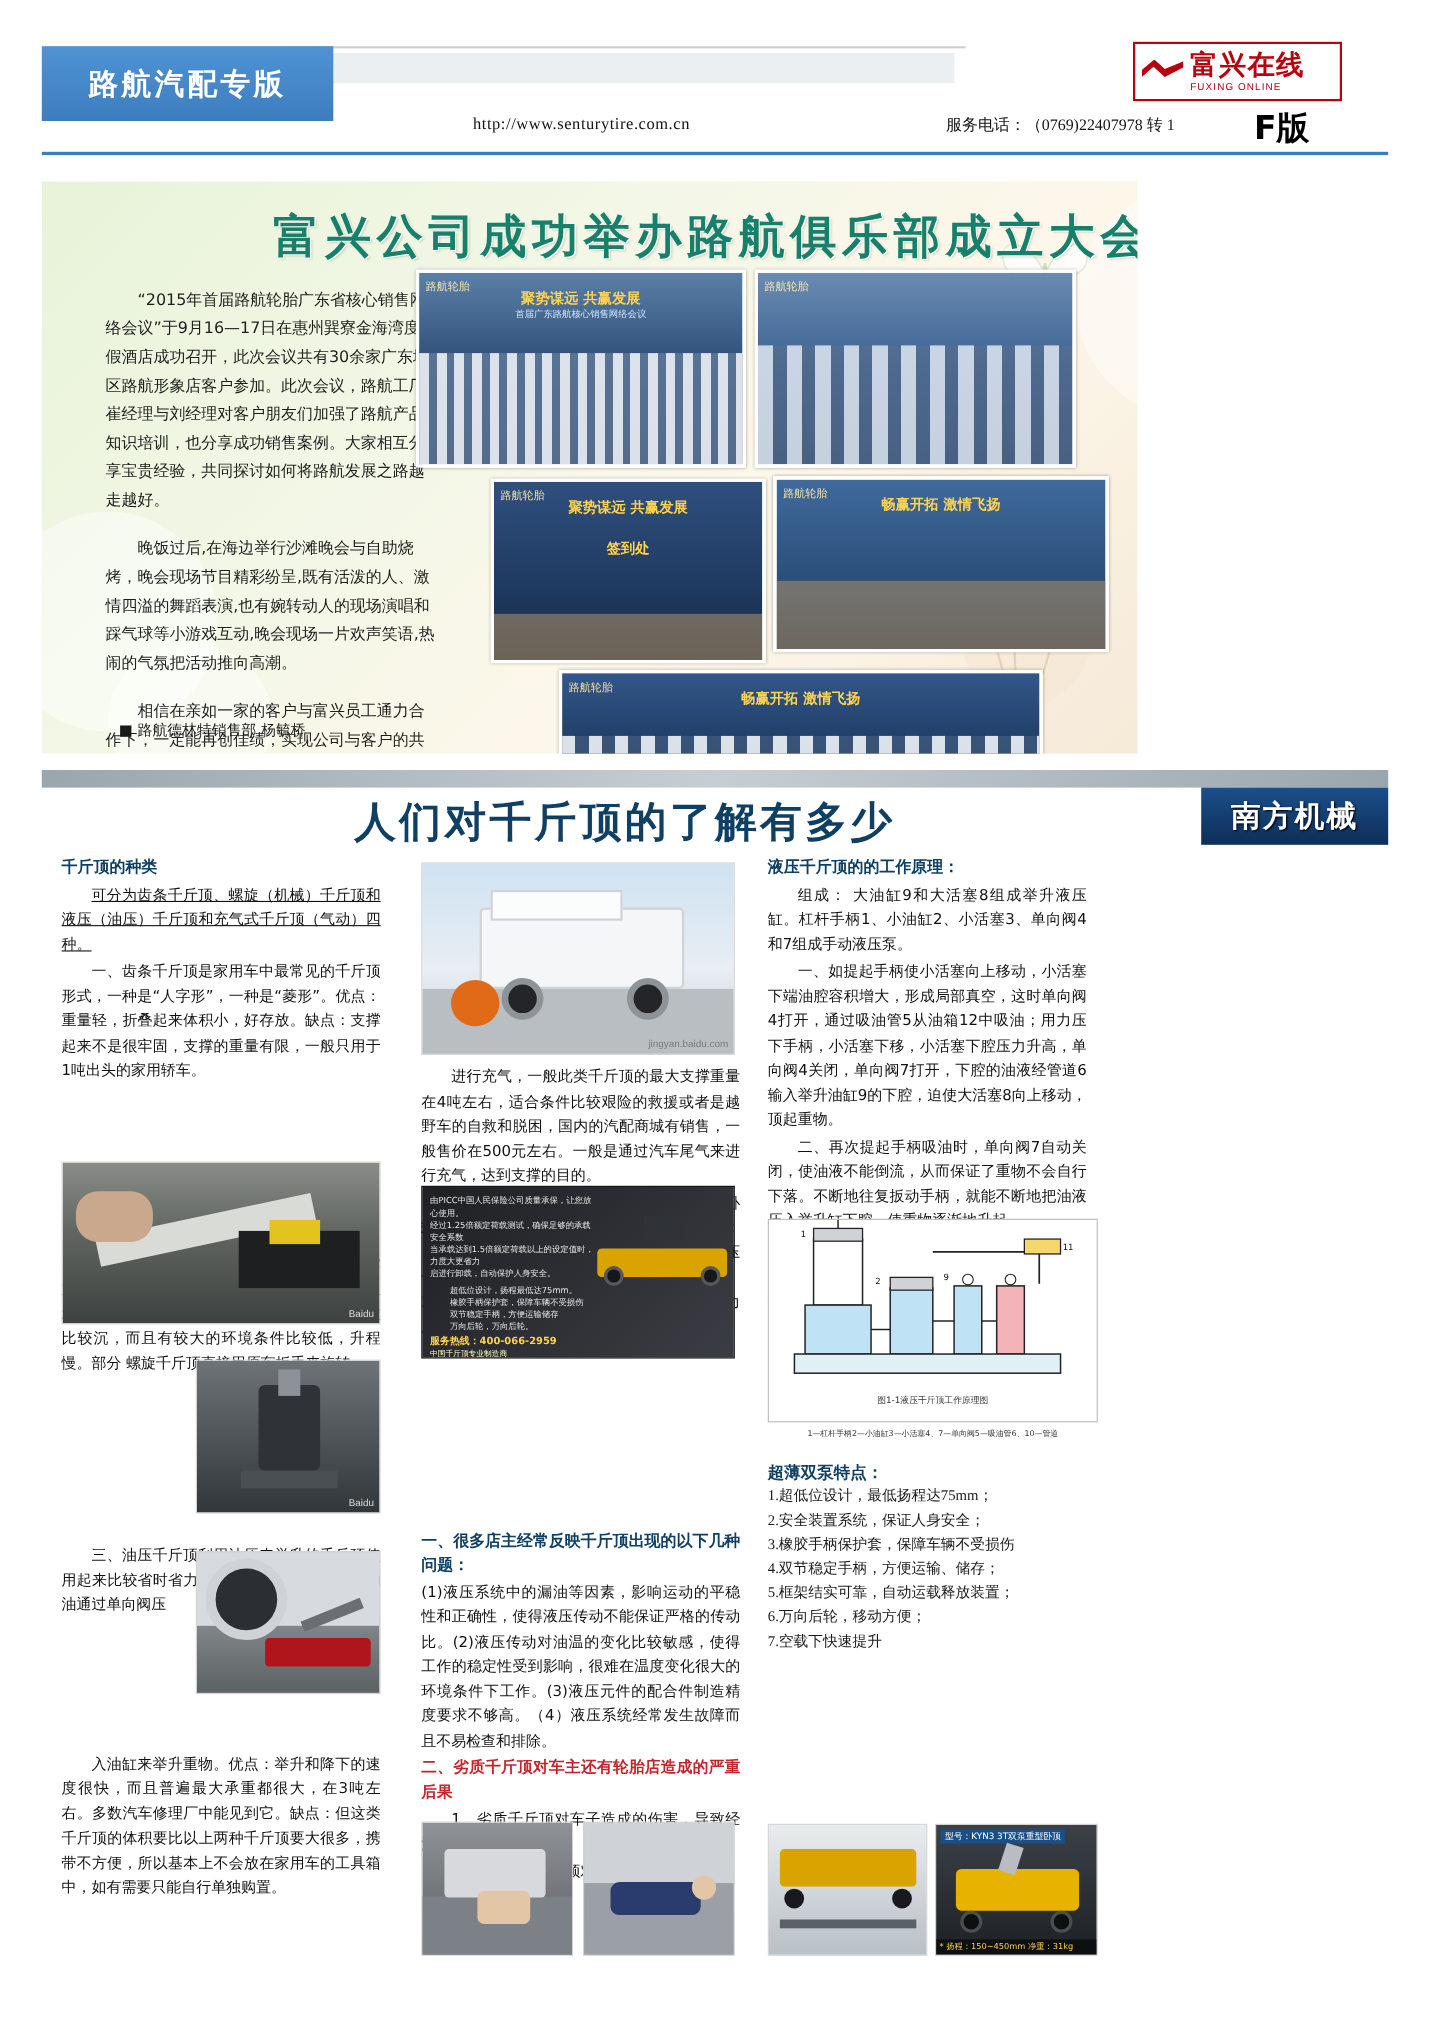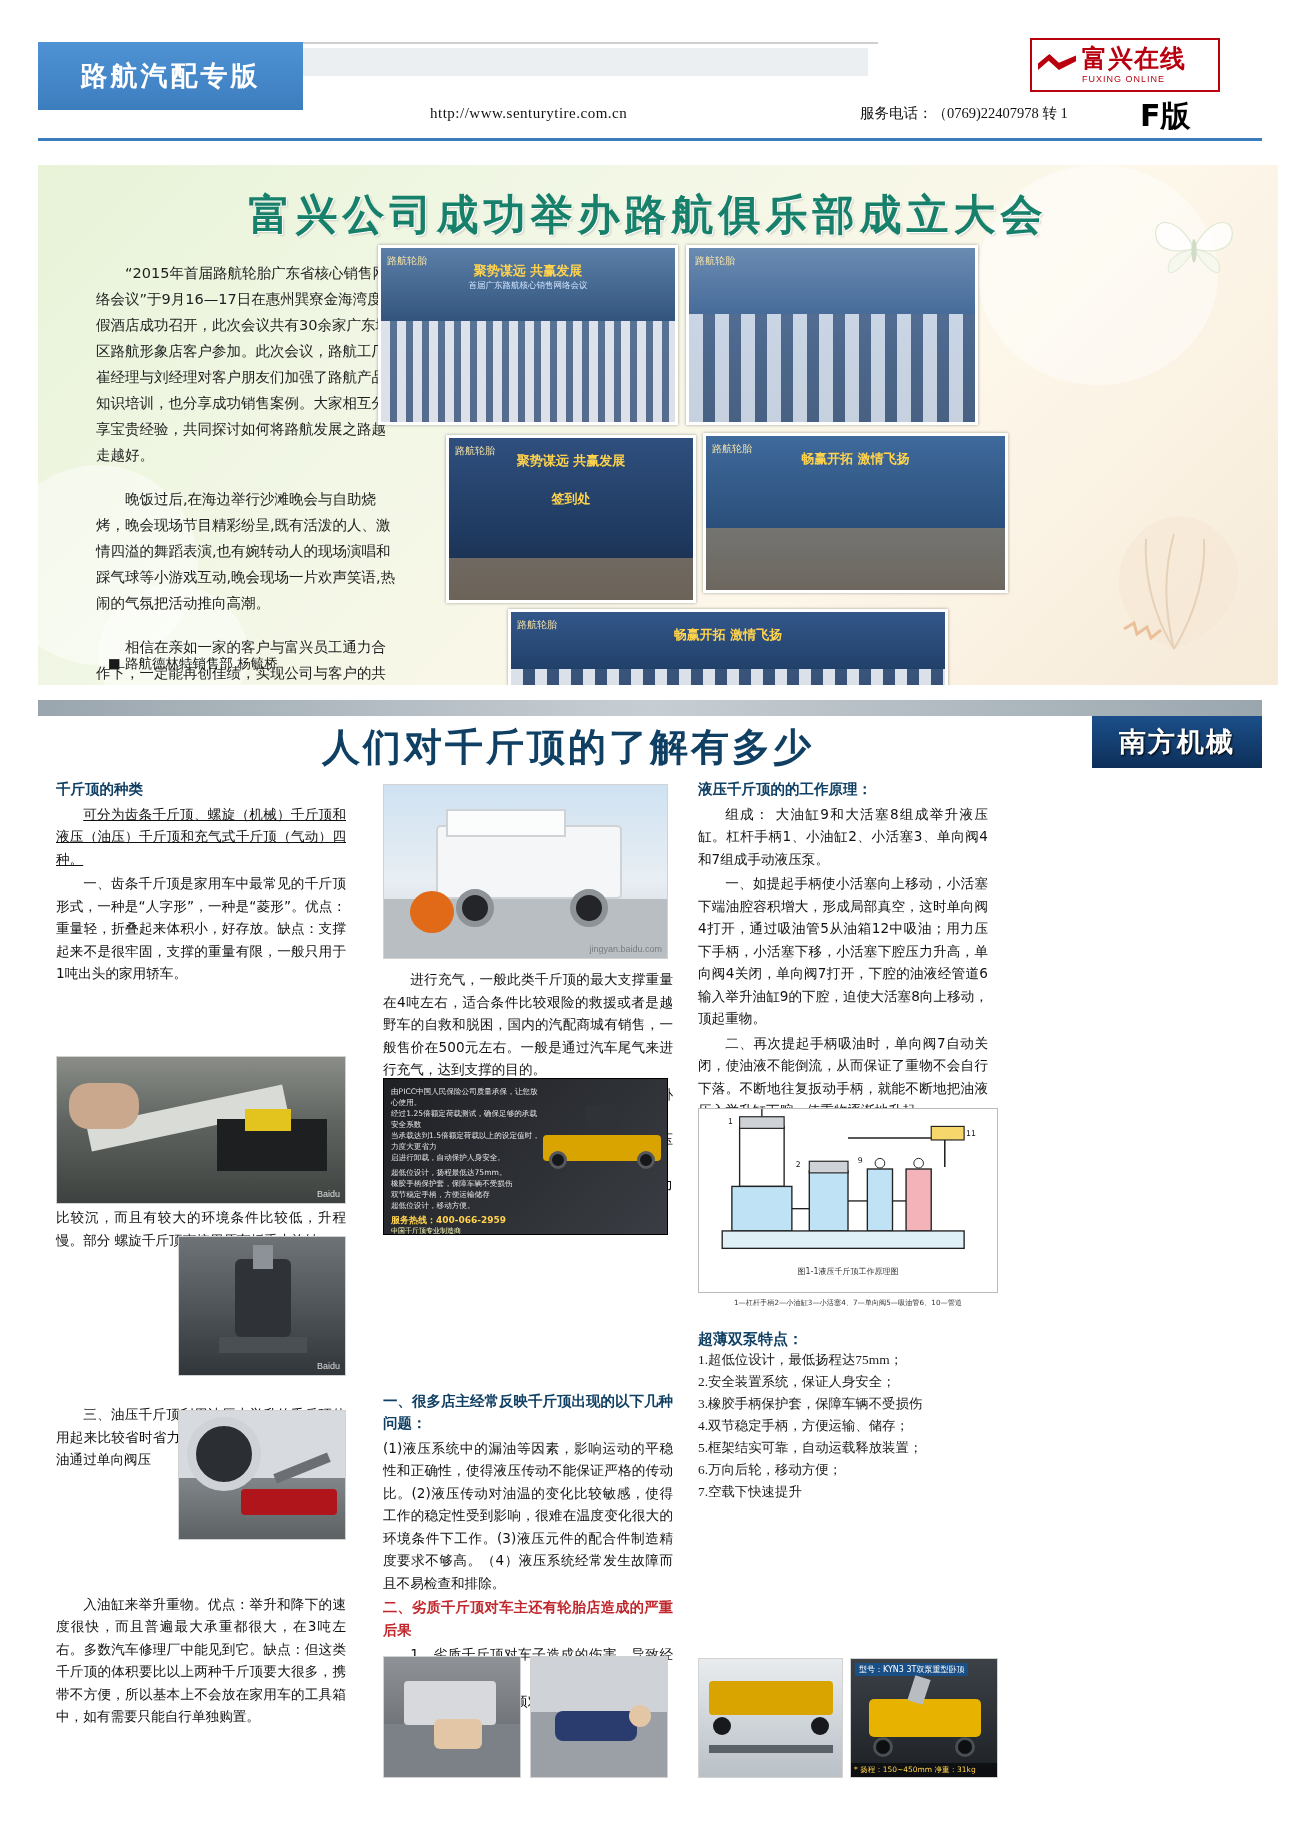--- a/index.html
+++ b/index.html
@@ -71,21 +71,21 @@
   .mast-page {
     position: absolute; left: 1140px; top: 96px; font-size: 30px; font-weight: bold;
     font-family: "DejaVu Sans", sans-serif; color: #000;
   }
   .mast-rule {
     position: absolute; left: 38px; top: 138px; width: 1224px; height: 3px; background: #3c7dbe;
   }
 
   
   .feature {
-    position: absolute; left: 38px; top: 165px; width: 1240px; height: 520px;
+    position: absolute; left: 38px; top: 165px; width: 996px; height: 520px;
     background: linear-gradient(135deg,#e8f3d8 0%, #f2f7e6 35%, #fdf7ea 65%, #f6ead8 100%);
     overflow: hidden;
   }
   .feature-flower {
     position: absolute; border-radius: 50%; background: rgba(255,255,255,.45);
   }
   .feat-title {
     position: absolute; left: 150px; top: 22px; width: 920px;
     text-align: center; font-size: 42px; font-weight: bold;
     color: #17806a; letter-spacing: 5px;
@@ -400,25 +400,25 @@
     <div style="position:absolute;left:26px;top:106px;width:44px;height:42px;border-radius:50%;background:#e06a17;"></div>
     <div class="wm" style="color:rgba(40,40,40,.45);">jingyan.baidu.com</div>
   </div>
 
   <div class="ad-box">
     <div class="ad-l">
       <div>由PICC中国人民保险公司质量承保，让您放心使用。</div>
       <div>经过1.25倍额定荷载测试，确保足够的承载安全系数</div>
       <div>当承载达到1.5倍额定荷载以上的设定值时，力度大更省力</div>
       <div>启进行卸载，自动保护人身安全。</div>
-      <div style="margin-top:4px;">
+      <div style="margin-top:4px;margin-left:18px;">
         <div>超低位设计，扬程最低达75mm。</div>
         <div>橡胶手柄保护套，保障车辆不受损伤</div>
         <div>双节稳定手柄，方便运输储存</div>
-        <div>超低位设计，移动方便。</div>
+        <div>万向后轮，万向后轮。</div>
       </div>
       <div class="ad-hot">服务热线：400-066-2959</div>
       <div style="font-size:7px;color:#ffb">中国千斤顶专业制造商</div>
     </div>
     <div style="position:absolute;right:6px;top:26px;width:118px;height:64px;">
       <div style="position:absolute;left:0;bottom:8px;width:118px;height:26px;background:#d9a400;border-radius:4px;"></div>
       <div style="position:absolute;left:6px;bottom:0;width:18px;height:18px;border-radius:50%;background:#15171a;border:3px solid #55585c;"></div>
       <div style="position:absolute;right:6px;bottom:0;width:18px;height:18px;border-radius:50%;background:#15171a;border:3px solid #55585c;"></div>
       <div style="position:absolute;left:42px;top:0;width:34px;height:22px;background:#2f3337;border-radius:3px;"></div>
     </div>

